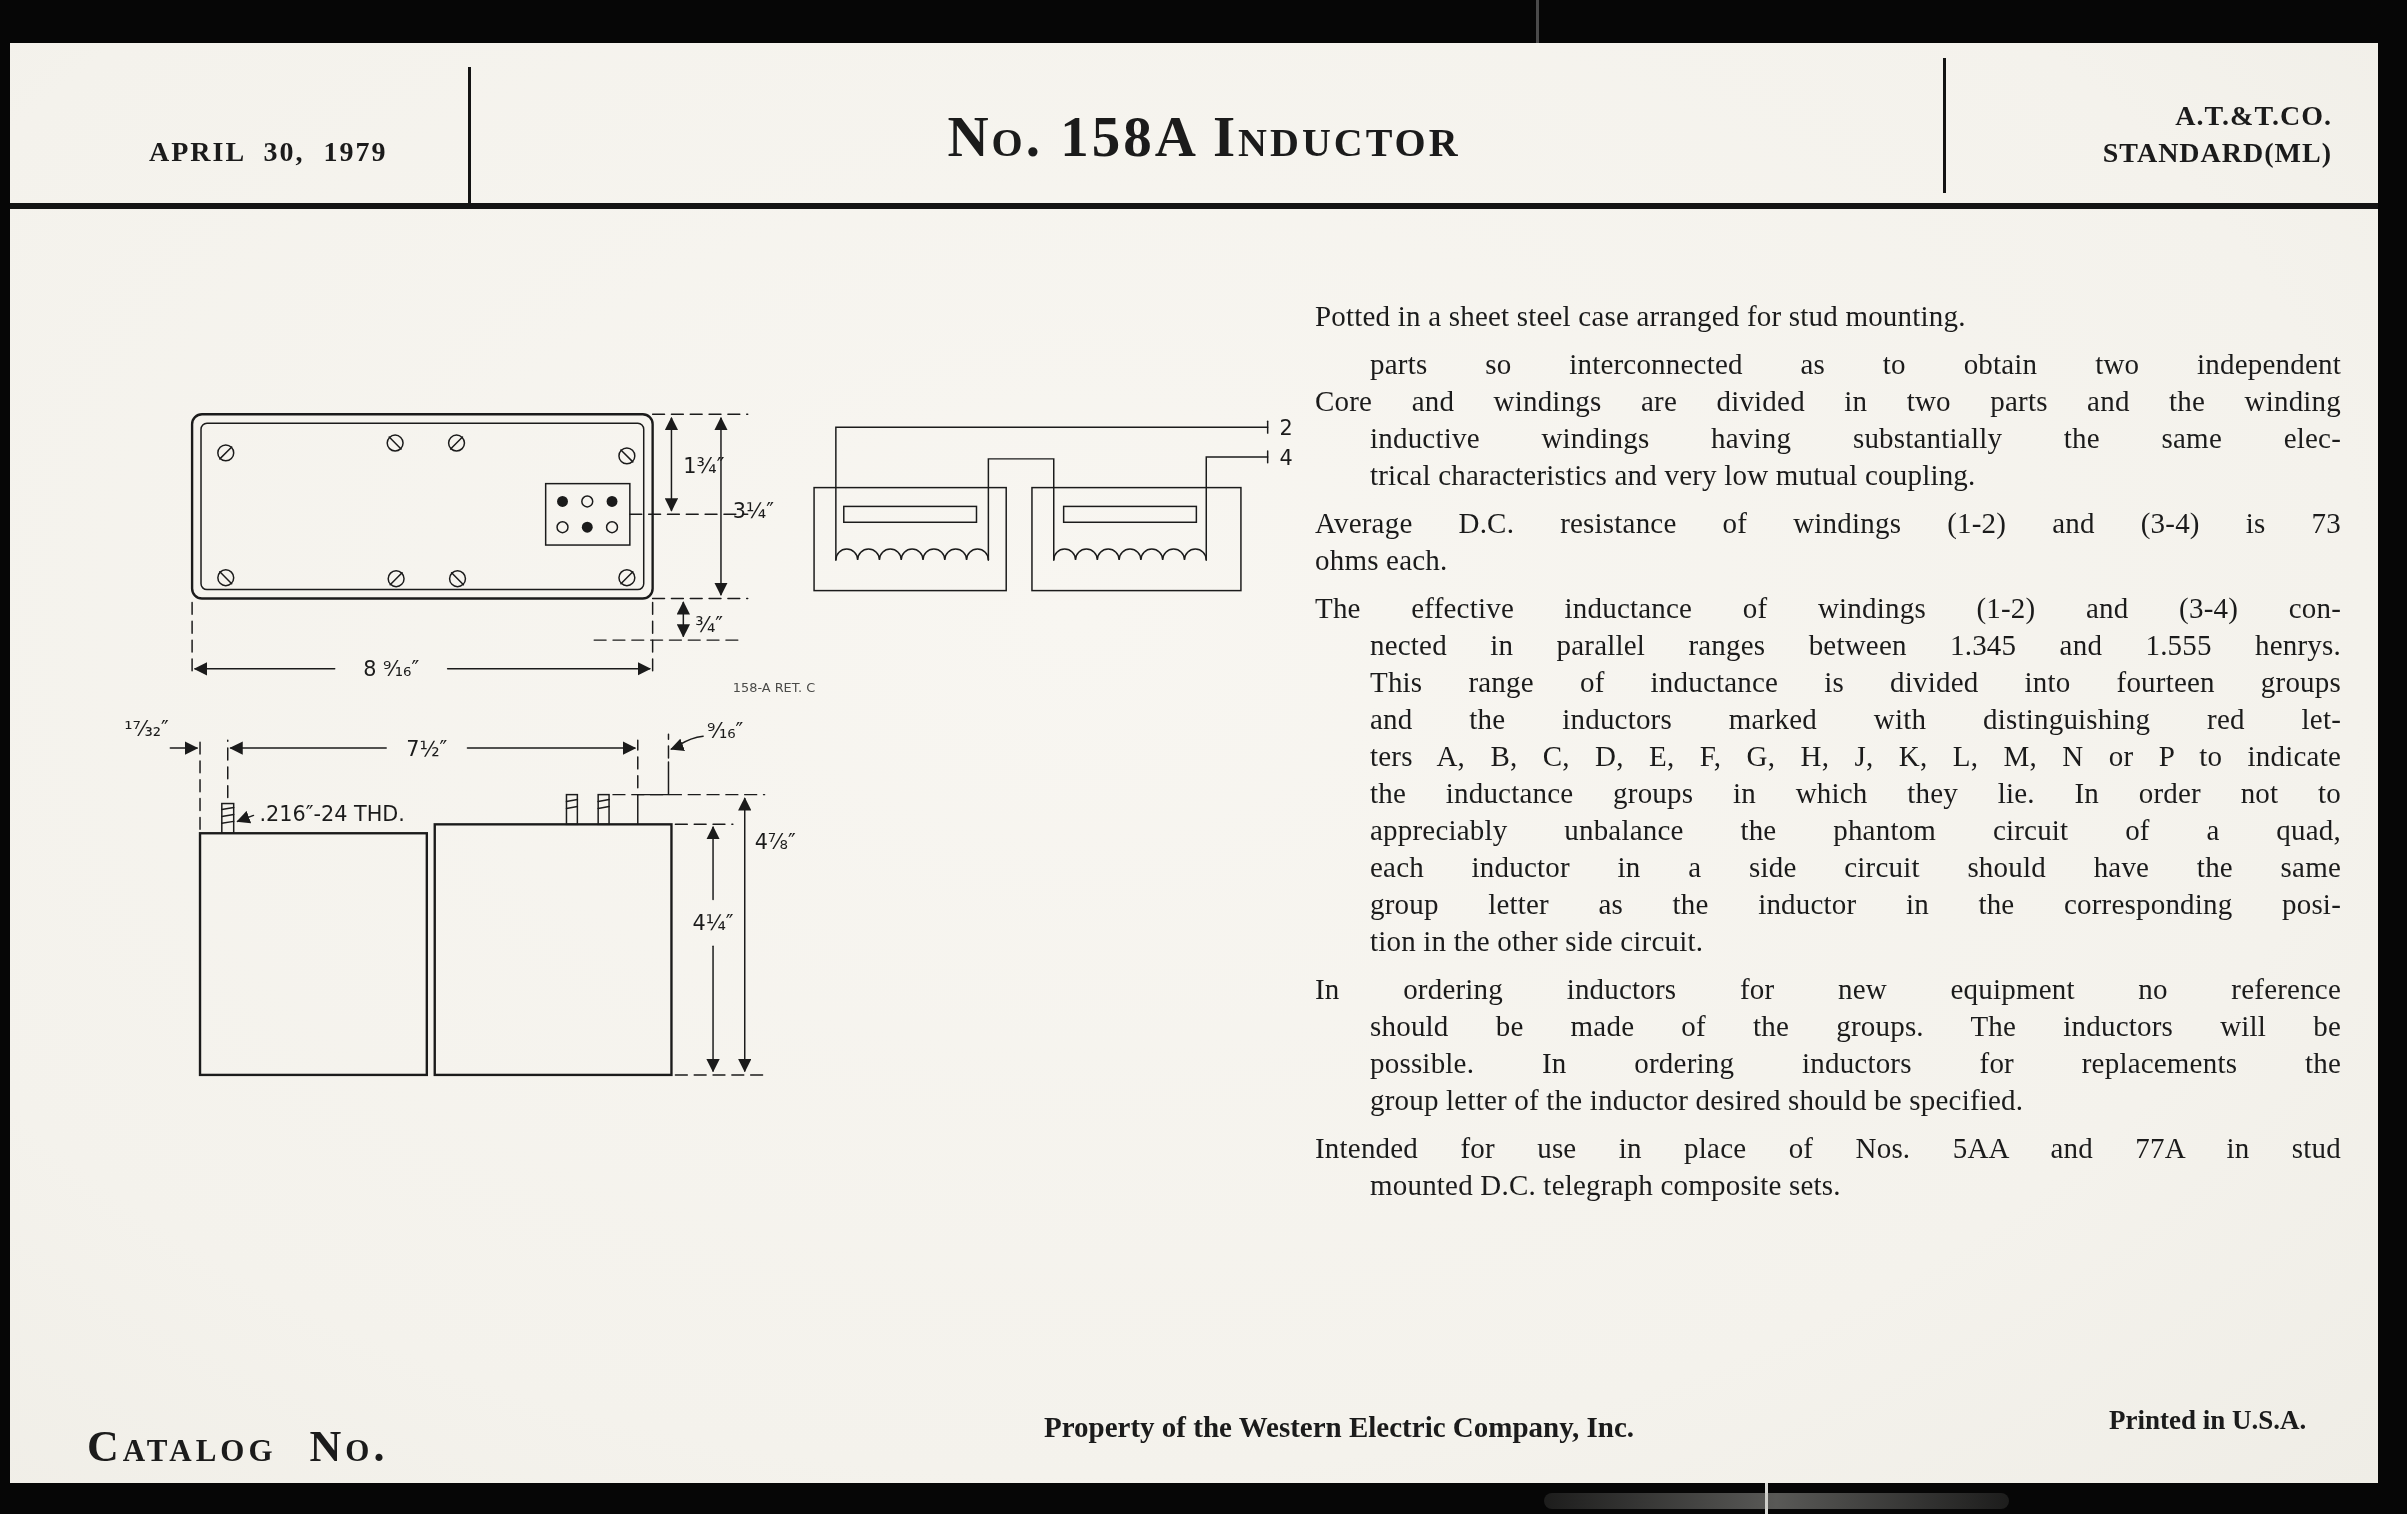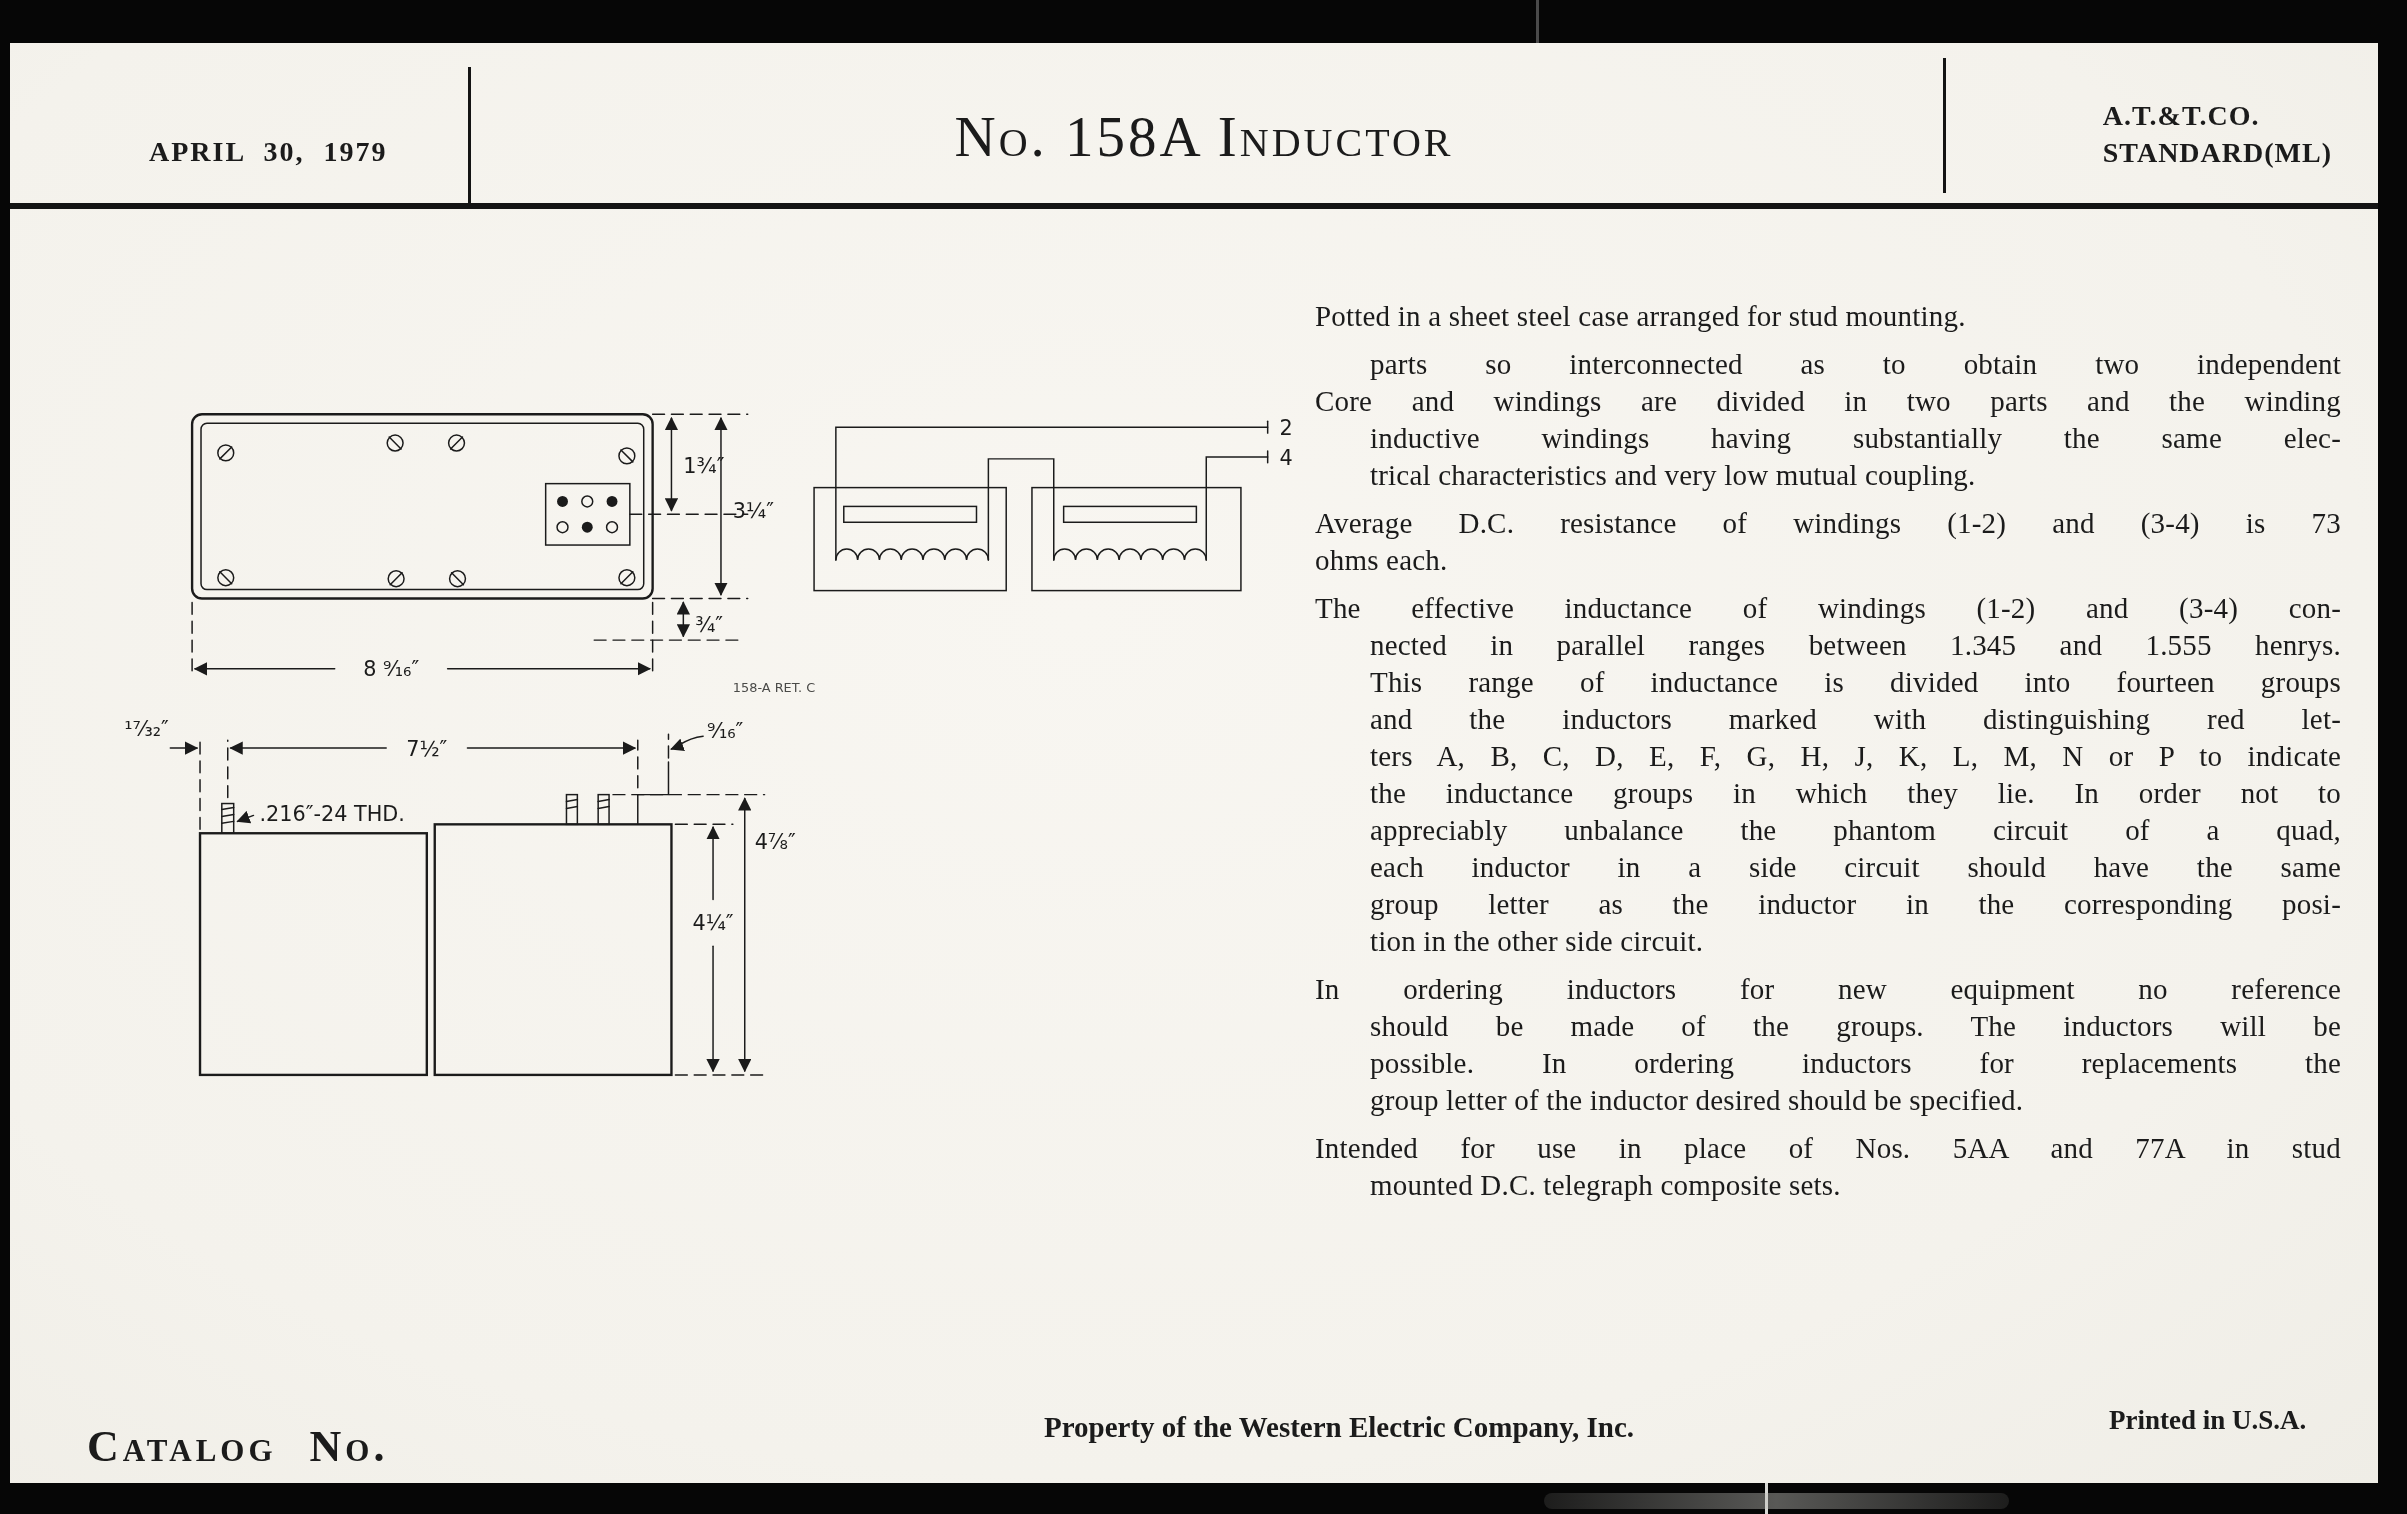--- a/index.html
+++ b/index.html
@@ -16,22 +16,22 @@
   .paper {
     position:absolute; left:10px; top:43px; width:2368px; height:1440px;
     background:radial-gradient(ellipse at 45% 40%, #f8f6f1 0%, #f4f2ec 70%, #efede6 100%);
   }
   
   .h-date { position:absolute; left:103px; top:93px; font-weight:bold; font-size:28px;
     letter-spacing:2px; word-spacing:10px; white-space:nowrap;margin-left:36px; }
   .h-div1 { position:absolute; left:458px; top:24px; width:3px; height:137px; background:#141414; }
   .h-div2 { position:absolute; left:1933px; top:15px; width:3px; height:135px; background:#141414; }
   .h-title { position:absolute; left:515px; right:495px; top:61px; text-align:center;
-    font-size:57px; font-weight:normal; font-variant:small-caps; letter-spacing:3px; white-space:nowrap; }
-  .h-org { position:absolute; right:46px; top:54px; text-align:left; font-weight:bold;
+    font-size:57px; font-weight:bold; font-variant:small-caps; letter-spacing:3px; white-space:nowrap; }
+  .h-org { position:absolute; right:46px; top:54px; text-align:right; font-weight:bold;
     font-size:28px; line-height:37px; letter-spacing:1px; white-space:nowrap;margin-left:40px; }
   .h-rule { position:absolute; left:0; right:0; top:160px; height:6px; background:#141414; }
   
   .copy { position:absolute; left:1305px; top:255px; width:1030px;
     font-size:29px; line-height:37px; letter-spacing:0.2px; }
   .copy p { margin:0 4px 11px 0; }
   .pl { display:block; text-align:justify; text-align-last:justify; }
   .pl.last { text-align-last:left; }
   .pl.cont { padding-left:55px; }
   

